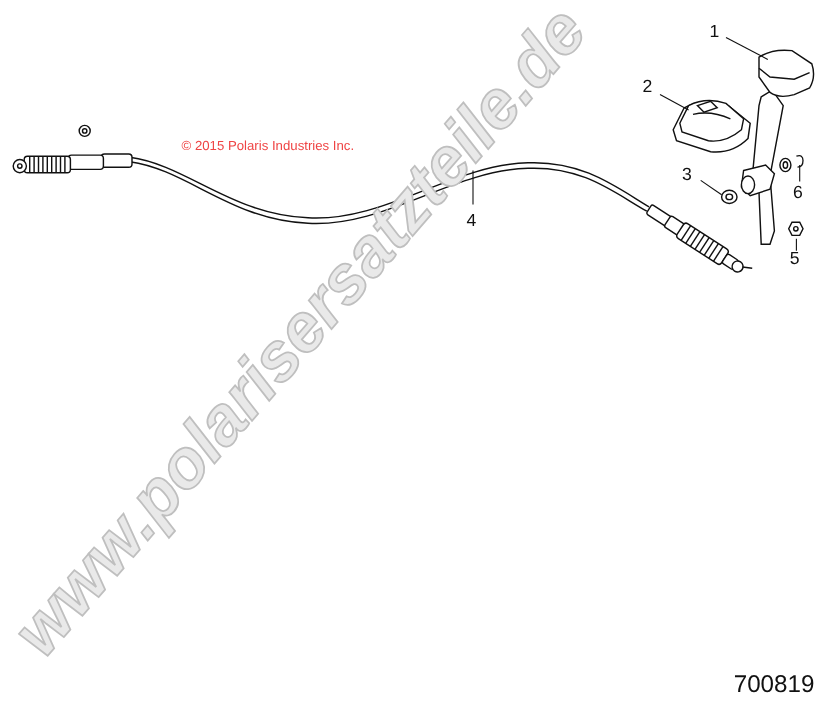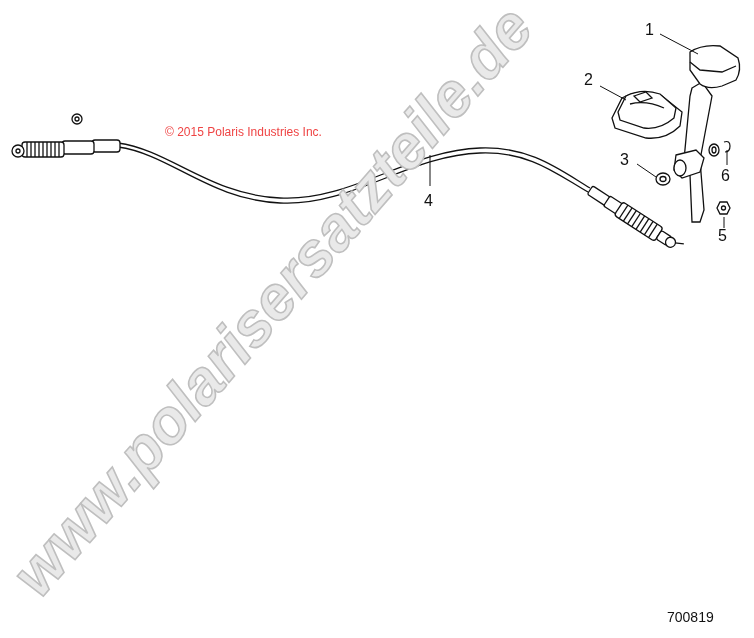--- a/index.html
+++ b/index.html
@@ -1,20 +1,20 @@
 <!DOCTYPE html>
 <html><head>
   <meta charset="utf-8">
   <style>
     html, body { margin:0; padding:0; background:#ffffff; }
     body { width:754px; height:638px; position:relative; overflow:hidden; font-family:"Liberation Sans", sans-serif; }
     .canvas { position:absolute; left:0; top:0; width:754px; height:638px; }
     .copyright { position:absolute; left:165px; top:125px; font-size:12px; color:#ef4444; white-space:nowrap; }
     .callout { position:absolute; font-size:16px; color:#111; line-height:1; }
-    .diagram-id { position:absolute; left:667px; top:609px; font-size:14px; color:#111; }
+    .diagram-id { position:absolute; left:667px; top:609px; font-size:22px; color:#111; }
     .watermark { position:absolute; left:0; top:0; width:754px; height:638px; pointer-events:none; }
   </style>
 </head>
 <body>
 
 <div class="canvas">
 
   <svg class="canvas" width="754" height="638" viewBox="0 0 754 638">
 
     <g fill="none" stroke="#111" stroke-width="1.3">

